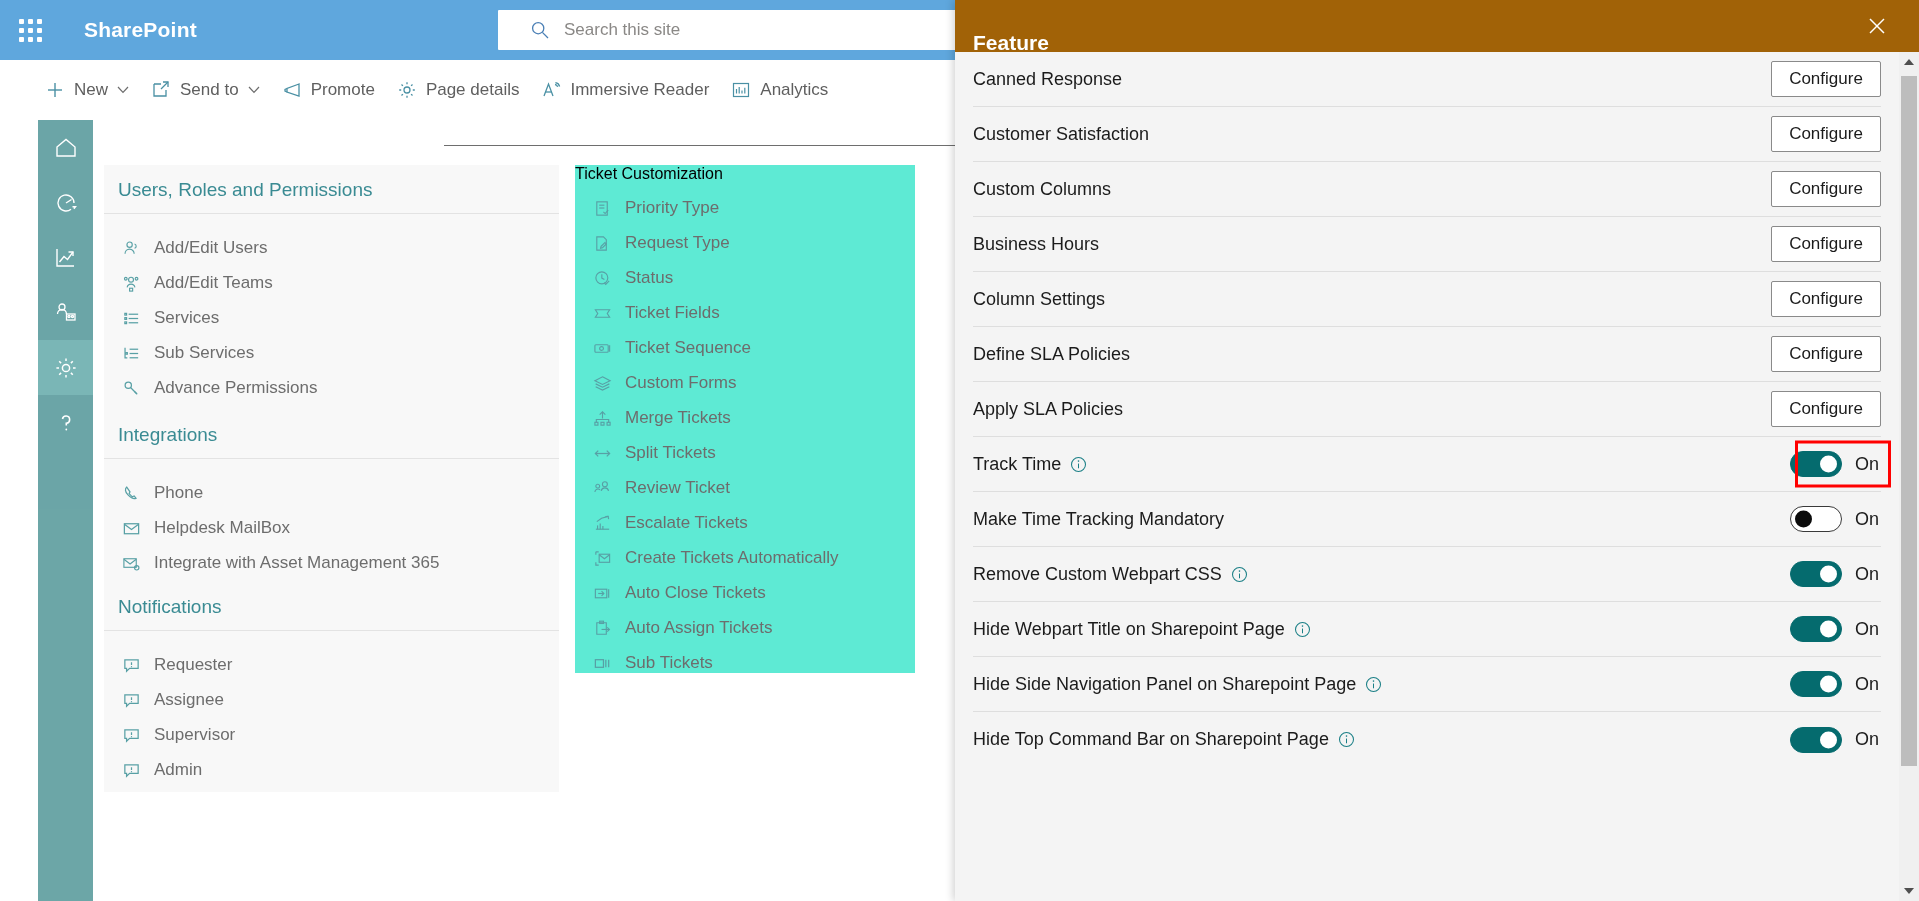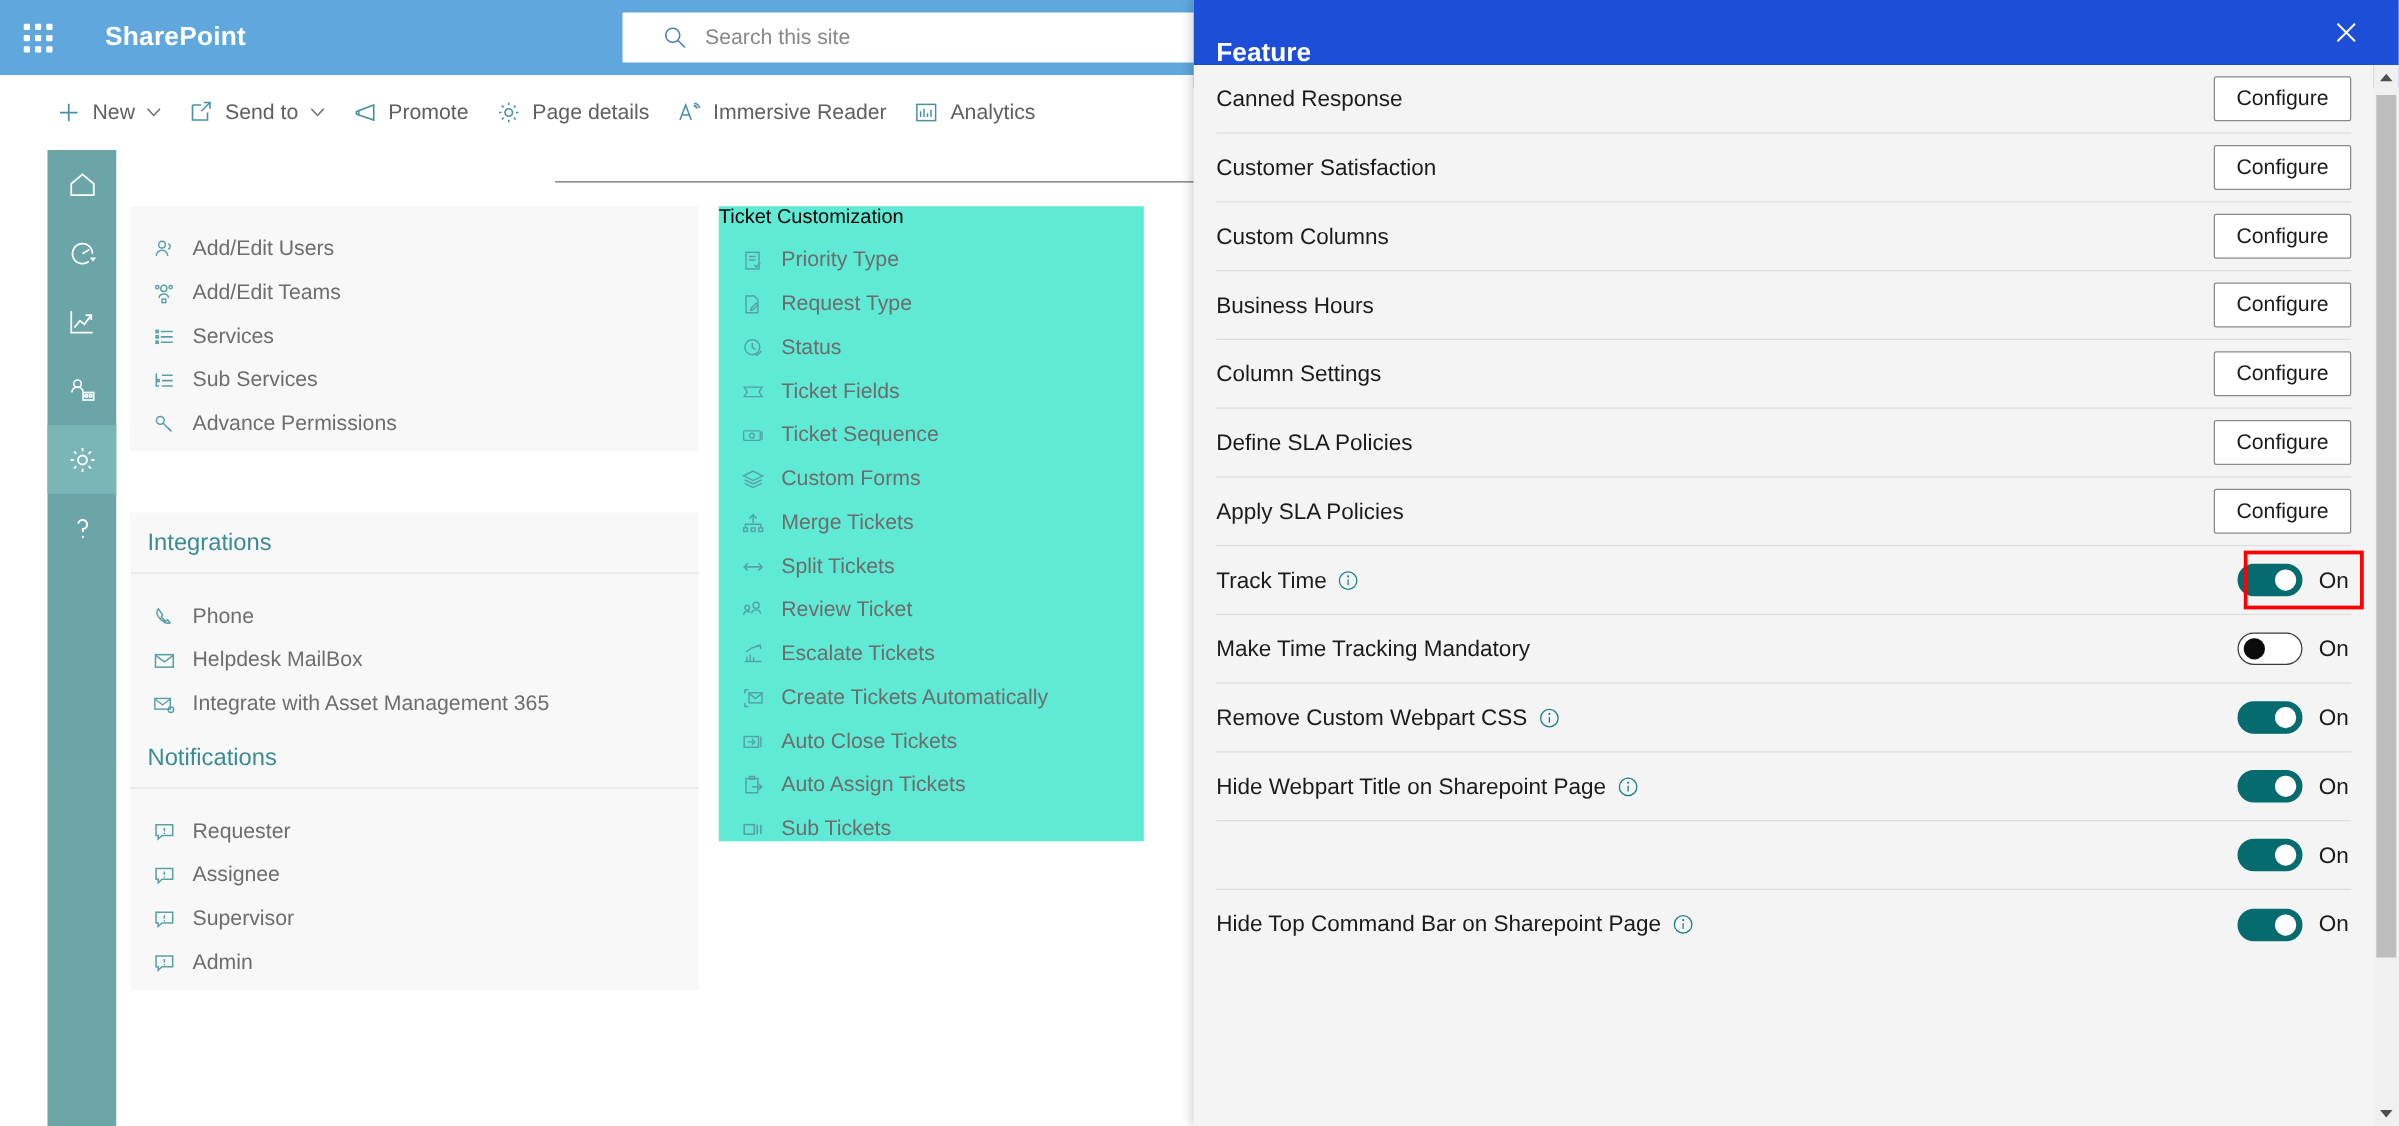--- a/index.html
+++ b/index.html
@@ -82,21 +82,21 @@
   .card-row .rl { margin-left: 6px; }
 
   .col2 { position: absolute; left: 471px; top: 0; width: 340px; background: #5eead4; }
 
   
   .flyout {
     position: absolute; left: 955px; top: 0; width: 964px; height: 901px;
     background: #f4f4f4; box-shadow: -2px 0 8px rgba(0,0,0,.18);
   }
   .fly-head {
-    height: 70px; background: #1d4ed8; display: flex; align-items: center;
+    height: 70px; background: #a16207; display: flex; align-items: center;
     padding: 16px 0 0 18px; position: relative;
   }
   .fly-title { color: #ffffff; font-size: 21px; font-weight: bold; }
   .fly-close {
     position: absolute; right: 20px; top: 0; height: 52px; width: 44px;
     display: flex; align-items: center; justify-content: center; cursor: pointer;
   }
   .fly-list {
     position: absolute; top: 52px; left: 0; width: 944px; height: 849px;
     overflow: hidden; background: #f4f4f4;
@@ -317,20 +317,21 @@
               <circle cx="13.3" cy="19.5" r=".9" fill="#ffffff" stroke="none"></circle>
           </svg>
         </span>
       </div>
     </div>
 
     <div class="cols">
       <div class="tab-rule"></div>
 
       <div class="card" style="left:0; top:45px;">
+        <div class="card-head">Users, Roles and Permissions</div>
         <div class="card-rows">
           <div class="card-row">
             <span class="ri">
               <svg width="19" height="19" viewBox="0 0 20 20" fill="none" stroke="#58a0a5" stroke-width="1.2">
                   <circle cx="8" cy="6" r="2.8"></circle>
                   <path d="M3.2 15.5a4.8 4.8 0 0 1 9.6 0"></path>
                   <path d="M13.2 5.2a2.4 2.4 0 0 1 0 4.6"></path>
                 </svg>
             </span>
               <span class="rl">Add/Edit Users</span>
@@ -743,20 +744,30 @@
         </span>
         <span class="fly-right toggle-wrap">
           <span class="toggle on">
               <span class="knob"></span>
             </span>
           <span class="toggle-state">On</span>
         </span>
       </div>
 
       <div class="fly-row">
+        <span class="fly-label">
+          <span>Hide Side Navigation Panel on Sharepoint Page</span>
+          <span class="info-icon">
+            <svg width="17" height="17" viewBox="0 0 18 18" fill="none" stroke="#1a7f86" stroke-width="1.1">
+                <circle cx="9" cy="9" r="7.4"></circle>
+                <line x1="9" y1="8" x2="9" y2="13"></line>
+                <circle cx="9" cy="5.4" r=".85" fill="#1a7f86" stroke="none"></circle>
+              </svg>
+          </span>
+        </span>
         <span class="fly-right toggle-wrap">
           <span class="toggle on">
               <span class="knob"></span>
             </span>
           <span class="toggle-state">On</span>
         </span>
       </div>
 
       <div class="fly-row">
         <span class="fly-label">

